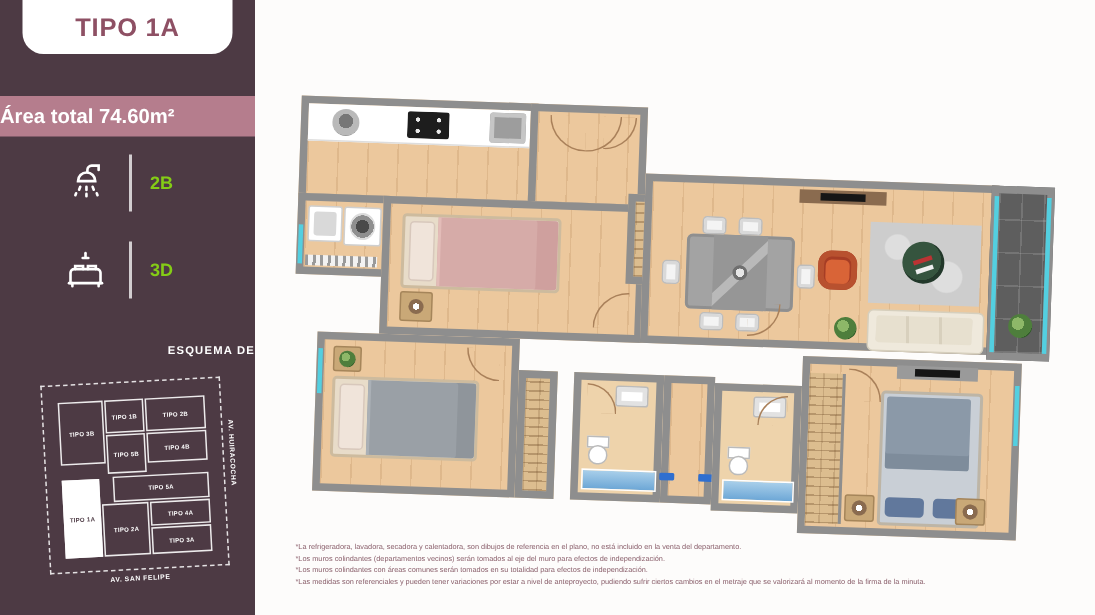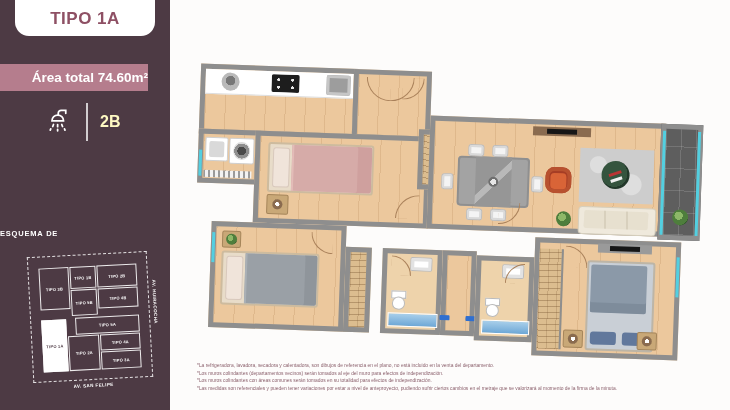--- a/index.html
+++ b/index.html
@@ -4,28 +4,28 @@
 <style>
   html,body{margin:0;padding:0;}
   .stage{position:relative;width:730px;height:410px;background:#fdfcfb;overflow:hidden;
          font-family:"Liberation Sans",sans-serif;}
   
   .sidebar{position:absolute;left:0;top:0;width:170px;height:410px;background:#4d3a44;}
   .type-card{position:absolute;left:15px;top:-14px;width:140px;height:50px;background:#fff;
              border-radius:14px;display:flex;align-items:flex-end;justify-content:center;
              padding-bottom:7px;box-sizing:border-box;}
   .type-card span{color:#8e5064;font-weight:bold;font-size:17px;letter-spacing:.5px;}
-  .area-band{position:absolute;left:0;top:64px;width:148px;height:27px;background:#b57d8d;
-             display:flex;align-items:center;justify-content:flex-end;color:#fff;
+  .area-band{position:absolute;left:0;top:64px;width:170px;height:27px;background:#b57d8d;
+             display:flex;align-items:center;justify-content:flex-start;color:#fff;
              font-weight:bold;font-size:13.5px;}
   .stat-row{position:absolute;left:0;width:170px;height:44px;display:flex;align-items:center;justify-content:center;gap:12px;}
   .stat-ico{width:34px;height:34px;display:flex;align-items:center;justify-content:center;}
   .stat-div{width:2px;height:38px;background:rgba(255,255,255,.75);}
-  .stat-val{color:#fef9c3;font-weight:bold;font-size:16px;width:30px;}
-  .schema-head{position:absolute;left:0;top:228px;width:170px;text-align:left;color:#fff;
+  .stat-val{color:#84cc16;font-weight:bold;font-size:12px;width:30px;}
+  .schema-head{position:absolute;left:0;top:228px;width:170px;text-align:right;color:#fff;
                font-weight:bold;font-size:7.5px;letter-spacing:.8px;line-height:1.5;}
   .schema{position:absolute;left:30px;top:254px;width:120px;height:126px;
           border:1px dashed rgba(255,255,255,.85);transform:rotate(-3deg);box-sizing:border-box;}
   .bldg{position:absolute;left:10px;top:7px;width:98px;height:108px;}
   .u{position:absolute;border:1px solid rgba(255,255,255,.9);box-sizing:border-box;
      display:flex;align-items:center;justify-content:center;color:#fff;
      font-size:4px;font-weight:bold;letter-spacing:.2px;}
   .u.hl{background:#fff;color:#4d3a44;}
   .street-b{position:absolute;left:0;bottom:-9px;width:100%;text-align:center;color:#fff;
             font-size:4.5px;font-weight:bold;letter-spacing:.4px;}
@@ -100,20 +100,34 @@
         <svg width="30" height="30" viewBox="0 0 24 24" fill="none" stroke="#fff" stroke-width="1.4" stroke-linecap="round">
           <path d="M13 6V5c0-1.3 1-2.3 2.3-2.3H19V5"></path>
           <path d="M8 11a4.6 4.6 0 0 1 9.2 0z"></path>
           <path d="M9.2 14l-.6 1.6M12.5 14v1.7M15.8 14l.6 1.6M7 17.5l-.4 1M12.5 17.8v1.2M18 17.5l.4 1"></path>
         </svg>
       </span>
       <span class="stat-div"></span>
       <span class="stat-val">2B</span>
     </div>
 
+    <div class="stat-row" style="top:158px;">
+      <span class="stat-ico">
+        <svg width="30" height="30" viewBox="0 0 24 24" fill="none" stroke="#fff" stroke-width="1.4" stroke-linecap="round">
+          <path d="M12 3v2"></path>
+            <path d="M10.5 5.6h3"></path>
+          <path d="M4 19v-5.5a2 2 0 0 1 2-2h12a2 2 0 0 1 2 2V19"></path>
+          <path d="M3.2 19h17.6"></path>
+            <path d="M5 19v1.6M19 19v1.6"></path>
+          <path d="M6.5 11.5v-1.6h4.2v1.6M13.3 11.5v-1.6h4.2v1.6"></path>
+        </svg>
+      </span>
+      <span class="stat-div"></span>
+      <span class="stat-val">3D</span>
+    </div>
 
     <div class="schema-head">
       <div>ESQUEMA DE</div>
     </div>
 
     <div class="schema">
       <div class="bldg">
         <div class="u" style="left:0;top:4px;width:30px;height:42px;">TIPO 3B</div>
         <div class="u" style="left:31px;top:4px;width:26px;height:22px;">TIPO 1B</div>
         <div class="u" style="left:58px;top:4px;width:40px;height:22px;">TIPO 2B</div>

